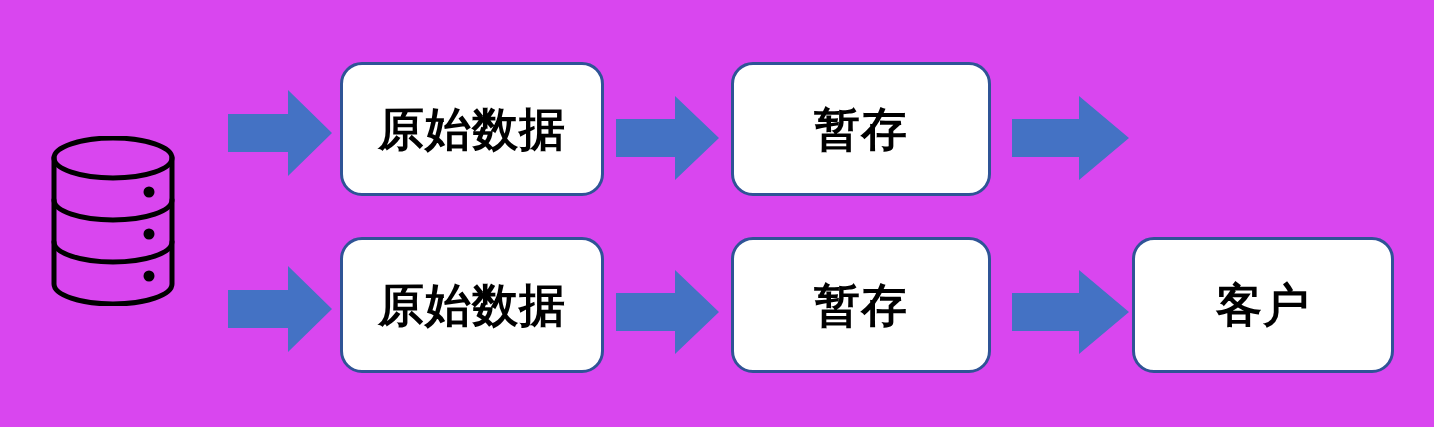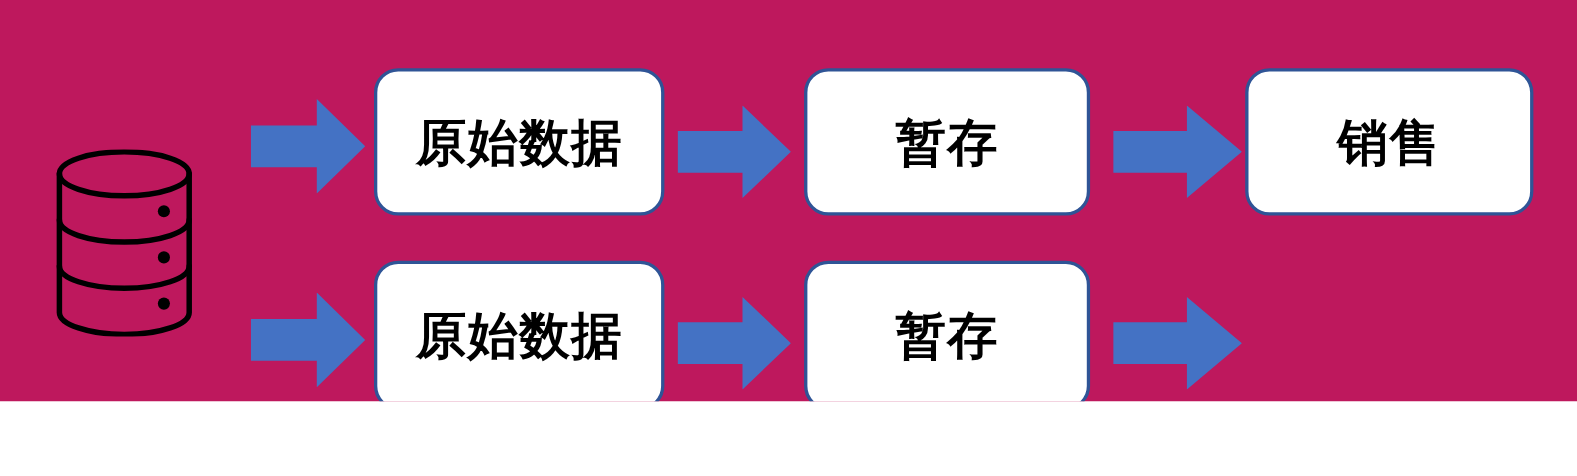--- a/index.html
+++ b/index.html
@@ -6,22 +6,22 @@
     margin: 0;
     padding: 0;
     background: #ffffff;
   }
   body {
     font-family: "Liberation Sans", "DejaVu Sans", sans-serif;
   }
   #canvas {
     position: relative;
     width: 1434px;
-    height: 365px;
-    background: #be185d;
+    height: 427px;
+    background: #d946ef;
     overflow: hidden;
   }
 
   
   .db-icon {
     position: absolute;
     left: 48px;
     top: 136px;
     width: 130px;
     height: 170px;
@@ -114,23 +114,20 @@
   <div class="node row-top col-2">
     <span class="node-label">暂存</span>
   </div>
 
   <div class="arrow arr-r1c">
     <svg viewBox="0 0 117 84" xmlns="http://www.w3.org/2000/svg">
       <polygon points="0,23 67,23 67,0 117,42 67,84 67,61 0,61" fill="#4472C4"></polygon>
     </svg>
   </div>
 
-  <div class="node row-top col-3">
-    <span class="node-label">销售</span>
-  </div>
 
   <div class="arrow arr-r2a">
     <svg viewBox="0 0 104 86" xmlns="http://www.w3.org/2000/svg">
       <polygon points="0,24 60,24 60,0 104,43 60,86 60,62 0,62" fill="#4472C4"></polygon>
     </svg>
   </div>
 
   <div class="node row-bottom col-1">
     <span class="node-label">原始数据</span>
   </div>
@@ -144,14 +141,17 @@
   <div class="node row-bottom col-2">
     <span class="node-label">暂存</span>
   </div>
 
   <div class="arrow arr-r2c">
     <svg viewBox="0 0 117 84" xmlns="http://www.w3.org/2000/svg">
       <polygon points="0,23 67,23 67,0 117,42 67,84 67,61 0,61" fill="#4472C4"></polygon>
     </svg>
   </div>
 
+  <div class="node row-bottom col-3">
+    <span class="node-label">客户</span>
+  </div>
 
 </div>
 
 </body></html>

